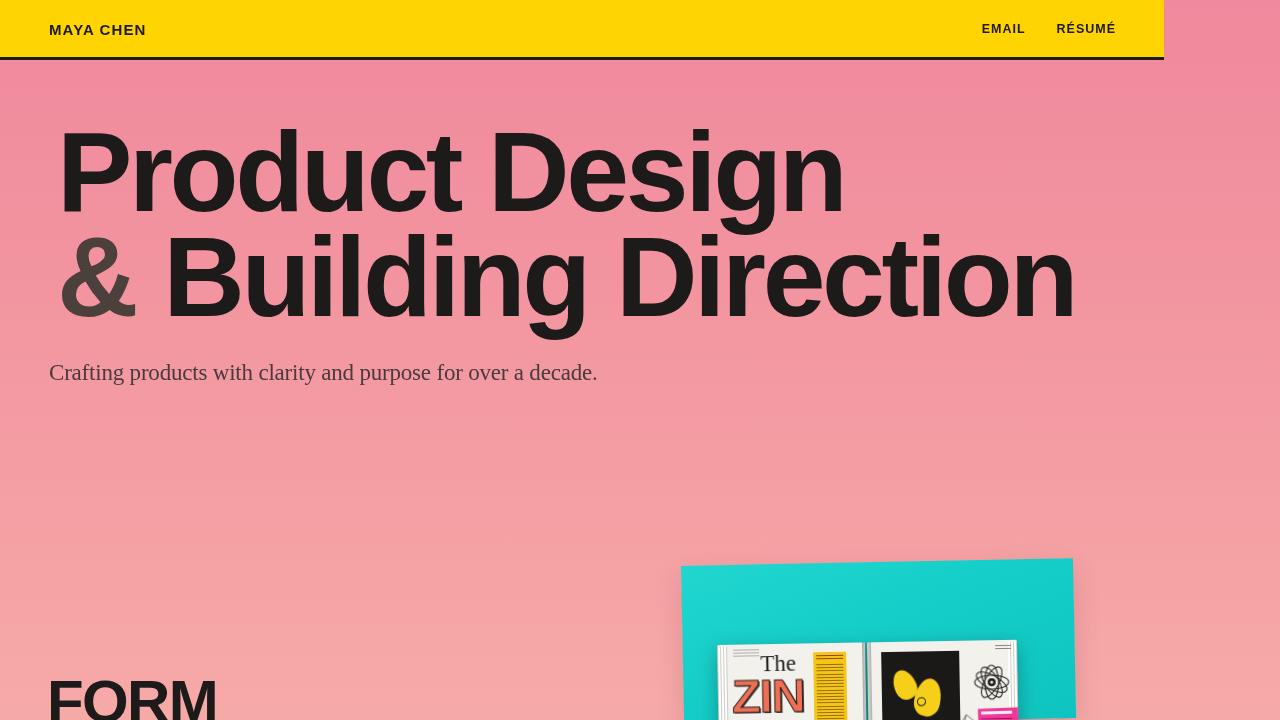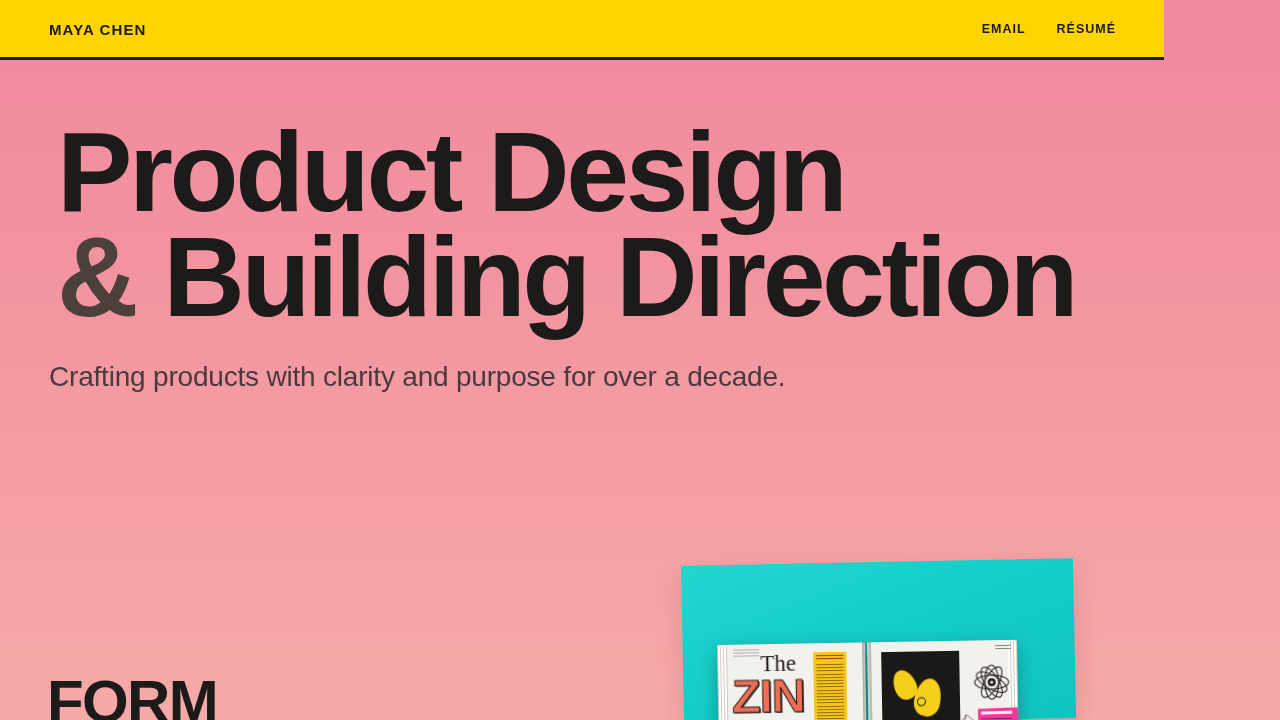--- a/index.html
+++ b/index.html
@@ -49,23 +49,24 @@
     position:absolute; left:49px; top:120px;
     width:1100px;
     font-size:113px; font-weight:bold;
     line-height:0.93; letter-spacing:-3.4px;
     color:#1d1a1a; white-space:nowrap;margin-left:8px;
   }
   .amp { color:#4c403d; }
 
   #hero-sub {
     position:absolute; left:49px; top:355px;
-    font-size:28px; line-height:1.58;
+    font-size:23px; line-height:1.58;
     color:#4a3a3c; letter-spacing:-0.2px;
     white-space:nowrap;
+    font-family:Liberation Serif, serif;
   }
 
   
   #section-word {
     position:absolute; left:47px; top:672px;
     font-size:60px; font-weight:bold;
     letter-spacing:-1.6px; line-height:1;
     color:#1d1a1a; white-space:nowrap;
   }
 

